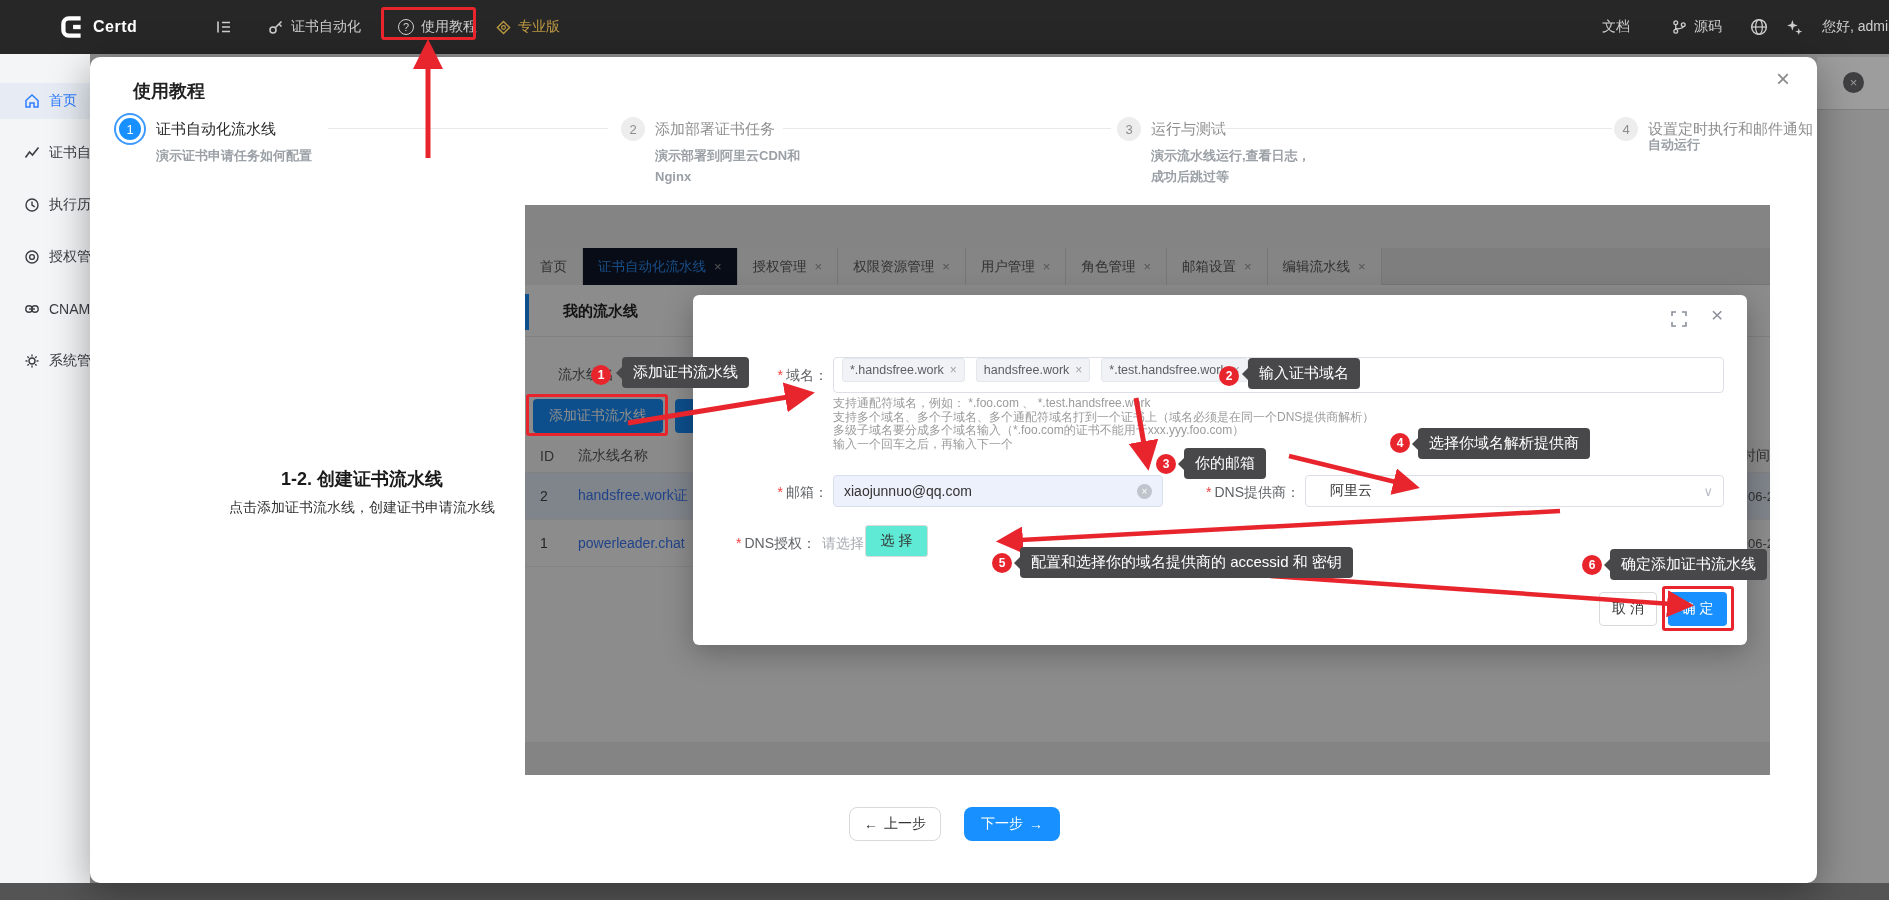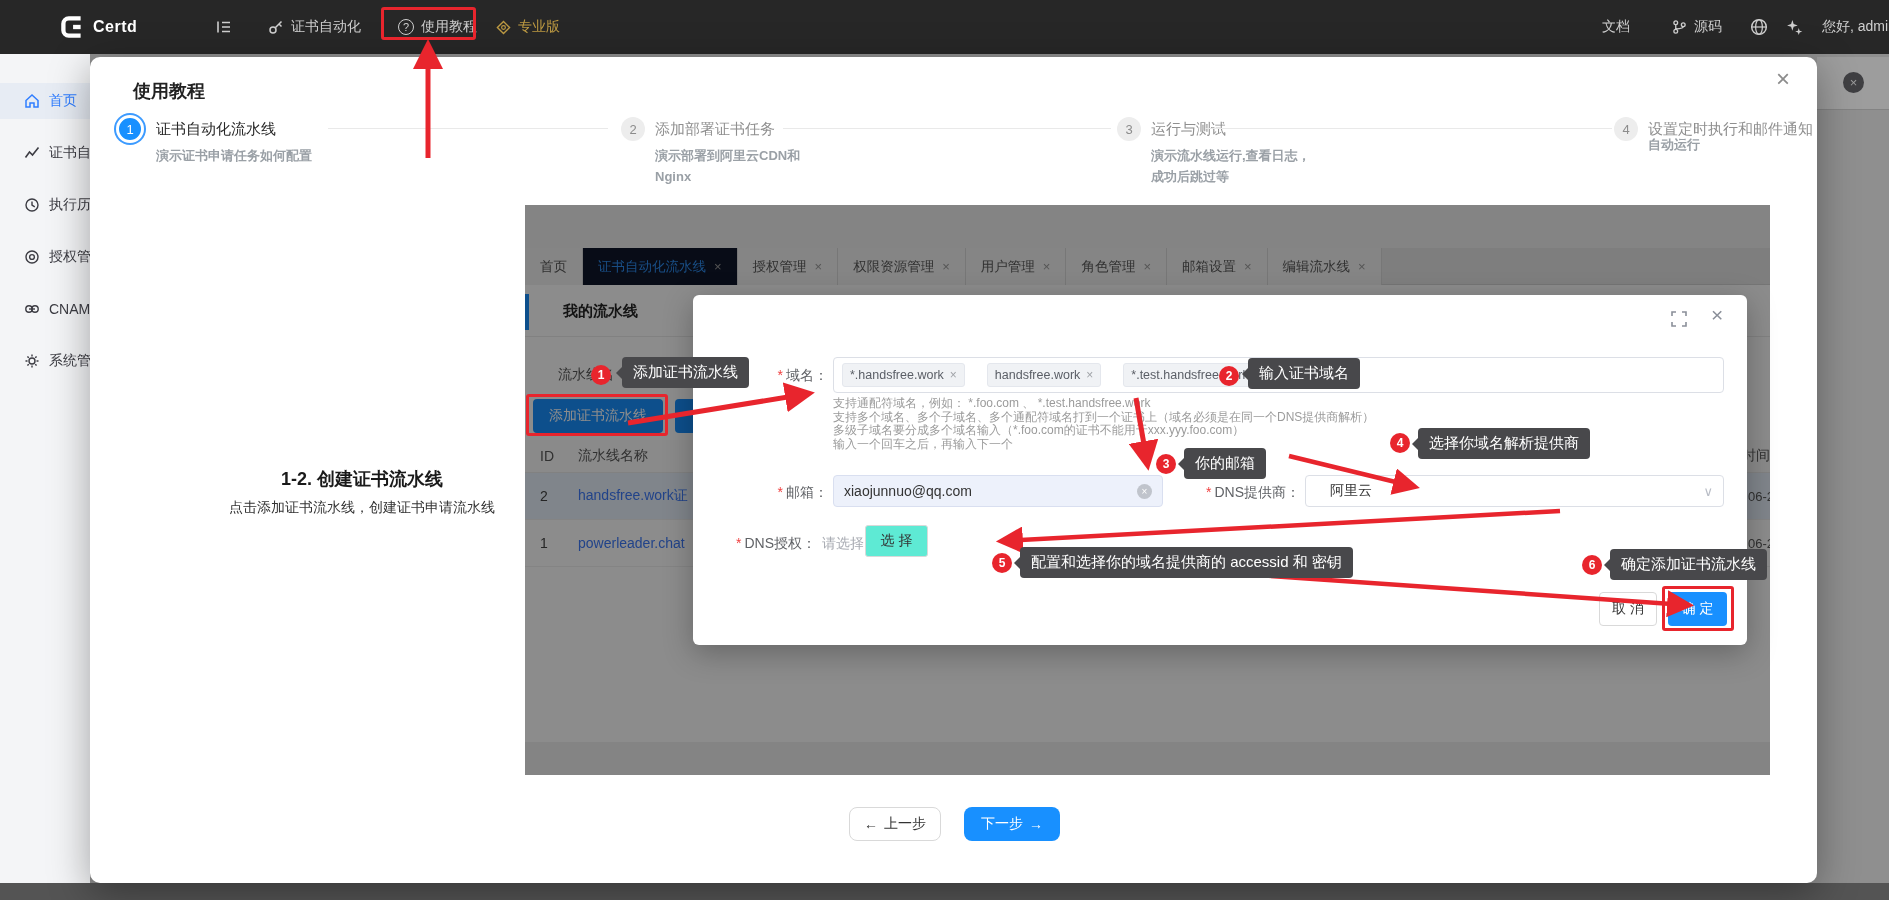--- a/index.html
+++ b/index.html
@@ -59,21 +59,21 @@
   .trow { position:absolute; left:0; width:100%; height:47px; border-bottom:1px solid #f0f0f0; font-size:14px; color:#444; }
   .tlink { color:#3e7bfa; cursor:pointer; }
   .cell { position:absolute; top:50%; transform:translateY(-50%); white-space:nowrap; }
   .demo-mask { position:absolute; left:0; top:0; width:100%; height:100%; background:rgba(0,0,0,.45); z-index:5; }
 
   
   .dialog { position:absolute; left:693px; top:295px; width:1054px; height:350px; background:#fff; border-radius:6px; box-shadow:0 8px 30px rgba(0,0,0,.28); z-index:30; }
   .dlg-ic { position:absolute; color:#8a8f99; cursor:pointer; }
   .dlg-label { position:absolute; font-size:14px; color:#606266; text-align:right; white-space:nowrap; }
   .req { color:#f03e3e; margin-right:3px; }
-  .dom-input { position:absolute; left:140px; top:62px; width:891px; height:36px; border:1px solid #dcdfe6; border-radius:4px; background:#fff; display:flex; align-items:center; padding:0 8px; gap:22px; }
+  .dom-input { position:absolute; left:140px; top:62px; width:891px; height:36px; border:1px solid #dcdfe6; border-radius:4px; background:#fff; display:flex; align-items:flex-start; padding:0 8px; gap:11px; }
   .tag { height:24px; background:#f0f2f5; border:1px solid #e4e7ed; border-radius:3px; display:flex; align-items:center; padding:0 7px; gap:6px; font-size:12.5px; color:#5a5e66; white-space:nowrap; }
   .tag-x { color:#a0a3a8; font-size:12px; cursor:pointer; }
   .help-line { font-size:12px; line-height:13.6px; color:#9b9b9b; white-space:nowrap; }
   .email-input { position:absolute; left:140px; top:180px; width:330px; height:32px; background:#edf1fb; border:1px solid #d9dff0; border-radius:4px; display:flex; align-items:center; padding:0 28px 0 10px; font-size:14px; color:#333; }
   .clear-ic { position:absolute; left:444px; top:189px; width:15px; height:15px; border-radius:50%; background:#c0c4cc; color:#fff; font-size:10px; display:flex; align-items:center; justify-content:center; cursor:pointer; }
   .select { position:absolute; left:612px; top:180px; width:419px; height:32px; background:#fff; border:1px solid #dcdfe6; border-radius:4px; display:flex; align-items:center; padding:0 24px; font-size:14px; color:#333; }
   .chev { position:absolute; right:10px; color:#b9bdc6; font-size:13px; }
   .placeholder { position:absolute; left:129px; top:240px; font-size:14px; color:#a8abb2; }
   .sel-btn { position:absolute; left:172px; top:230px; width:63px; height:32px; background:#5eead4; border:1px solid #d9d9d9; border-radius:3px; font-size:14px; color:#333; display:flex; align-items:center; justify-content:center; cursor:pointer; }
   .dlg-btn { position:absolute; top:297px; height:34px; border-radius:4px; font-size:14px; display:flex; align-items:center; justify-content:center; cursor:pointer; }

